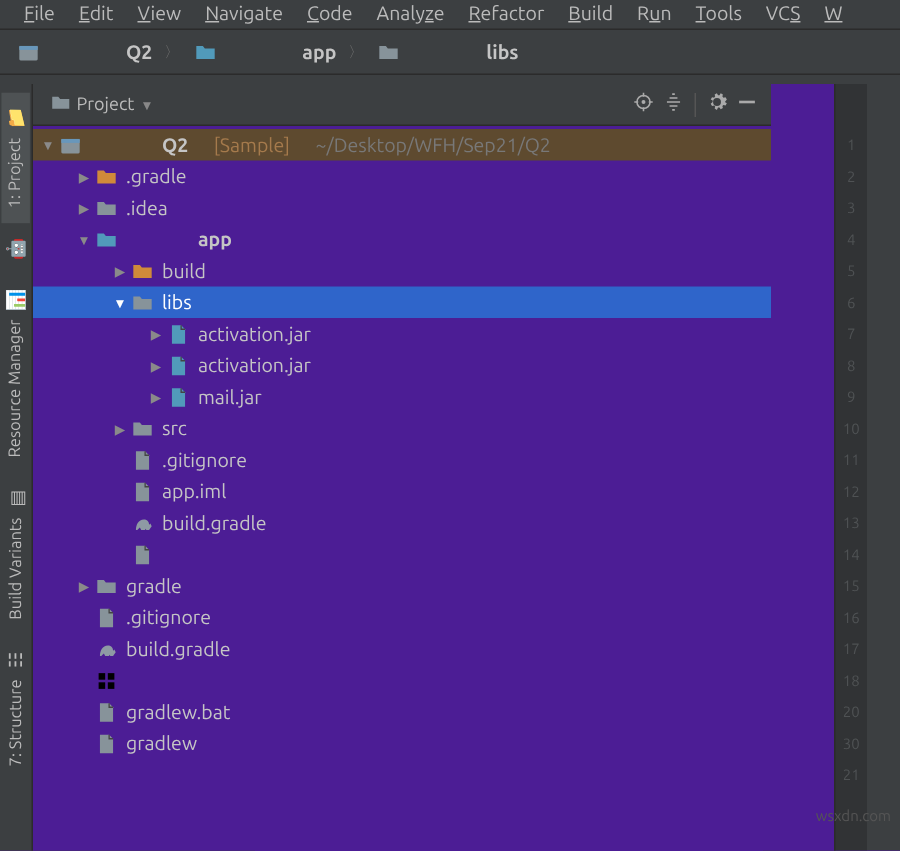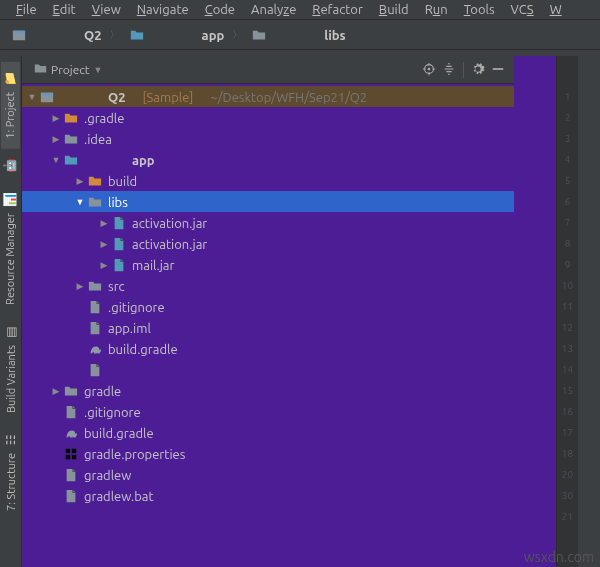--- a/index.html
+++ b/index.html
@@ -57,21 +57,21 @@
   .ic-folder-teal svg { fill: #519aba; }
   .ic-file-teal svg { fill: #519aba; }
   .ic-file svg { fill: #87939a; }
   .ic-elephant svg { fill: #8e9aa4; }
   .ic-android { color:#a4c639; font-size:14px;}
   
   
   .right-gutter { width: 22px; background: #313335; border-left: 1px solid #2b2b2b; display:flex; flex-direction:column; align-items:center; padding-top:30px; font-size:10px; color:#4f5254;}
   .right-gutter .ln { height:21px; line-height:21px;}
   
-  .watermark { position:absolute; right:6px; bottom:2px; color:#555; font-size:14px; pointer-events:none;}
+  .watermark { position:absolute; right:6px; bottom:18px; color:#555; font-size:10px; pointer-events:none;}
 </style>
 </head>
 <body>
 
 <svg width="0" height="0" style="position:absolute">
   <defs>
     <symbol id="folder" viewBox="0 0 16 16">
         <path d="M1 3h5l1.5 2H15v8H1z"></path>
       </symbol>
     <symbol id="file" viewBox="0 0 16 16">
@@ -355,39 +355,38 @@
           </span>
       <span class="tree-label">build.gradle</span>
     </div>
     <div class="tree-row d1">
       <span class="tree-arrow"></span>
       <span class="tree-icon ic-multi">
             <svg width="14" height="14">
               <use href="#multi"></use>
             </svg>
           </span>
-      <span class="tree-label">gradle.properties</span>
+    </div>
+    <div class="tree-row d1">
+      <span class="tree-arrow"></span>
+      <span class="tree-icon ic-file">
+            <svg width="14" height="14">
+              <use href="#file"></use>
+            </svg>
+          </span>
+      <span class="tree-label">gradlew.bat</span>
     </div>
     <div class="tree-row d1">
       <span class="tree-arrow"></span>
       <span class="tree-icon ic-file">
             <svg width="14" height="14">
               <use href="#file"></use>
             </svg>
           </span>
       <span class="tree-label">gradlew</span>
-    </div>
-    <div class="tree-row d1">
-      <span class="tree-arrow"></span>
-      <span class="tree-icon ic-file">
-            <svg width="14" height="14">
-              <use href="#file"></use>
-            </svg>
-          </span>
-      <span class="tree-label">gradlew.bat</span>
     </div>
   </div>
   </div>
 
   <div class="right-gutter">
     <div class="ln">1</div>
     <div class="ln">2</div>
     <div class="ln">3</div>
     <div class="ln">4</div>
     <div class="ln">5</div>

